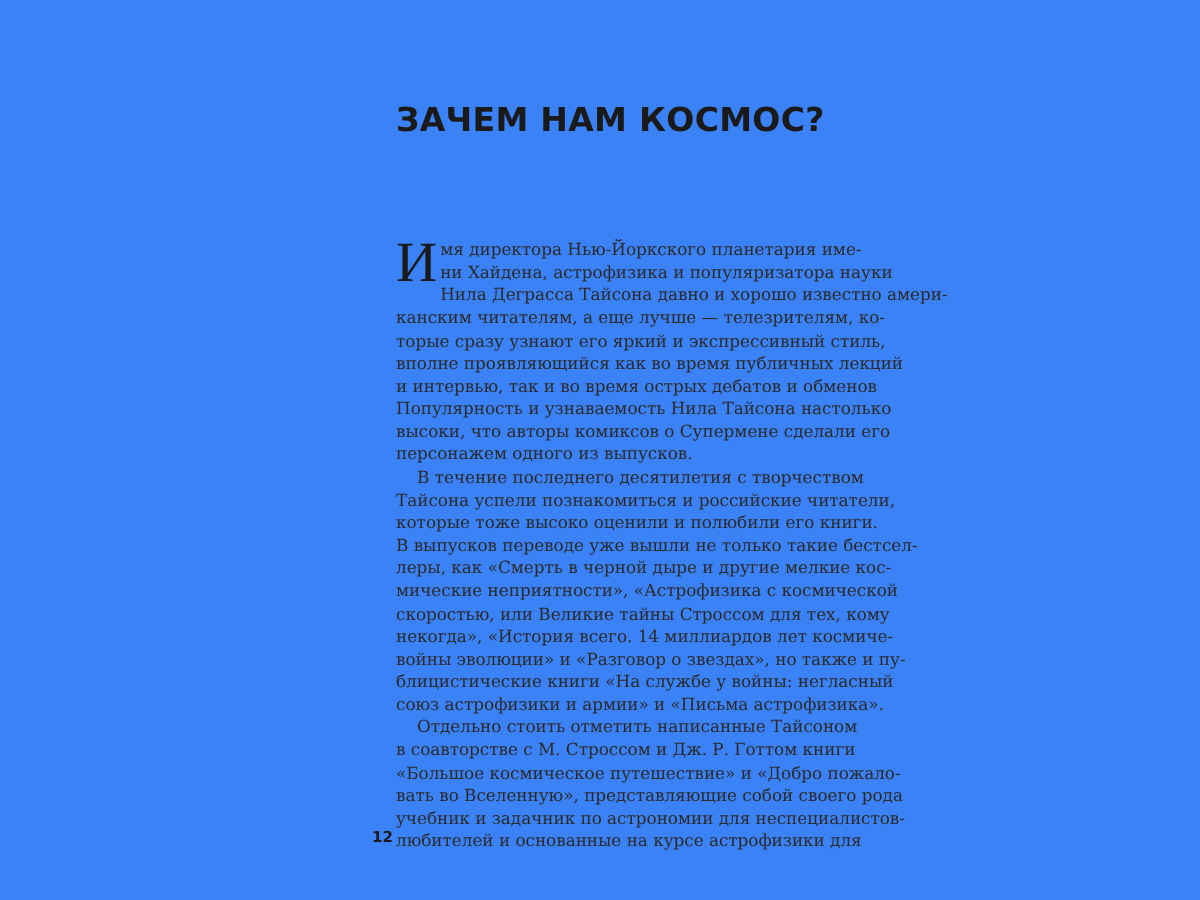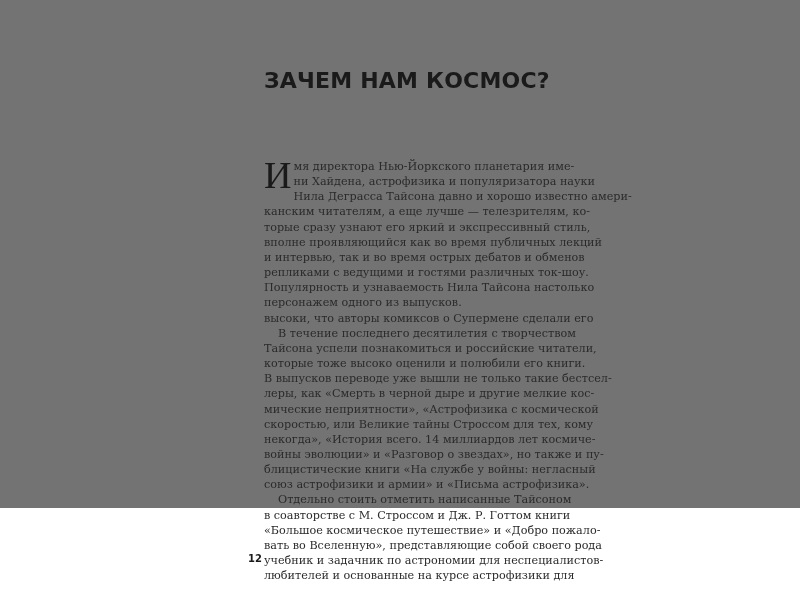--- a/index.html
+++ b/index.html
@@ -1,17 +1,17 @@
 <!DOCTYPE html>
 <html><head>
 <meta charset="utf-8">
 <style>
   html, body { margin:0; padding:0; background:#ffffff; }
   body { width:800px; height:600px; position:relative; overflow:hidden; }
-  .page { position:absolute; left:0; top:0; width:800px; height:508px; background:#737373; }
+  .page { position:absolute; left:0; top:0; width:800px; height:600px; background:#3b82f6; }
   .title {
     position:absolute; left:264px; top:68px;
     font-family:"DejaVu Sans", sans-serif; font-weight:bold;
     font-size:22px; color:#1a1a1a; letter-spacing:0.2px; white-space:nowrap;
   }
   .body-text {
     position:absolute; left:264px; top:159px; width:286px;
     font-family:"DejaVu Serif", serif; font-size:11.2px; line-height:15.15px;
     color:#2a2a2a; text-align:justify; hyphens:manual;
   }
@@ -36,24 +36,23 @@
   <div class="body-text">
     <p>
       <span class="dropcap">И</span>
       <span class="line">мя директора Нью-Йоркского планетария име-</span>
       <span class="line">ни Хайдена, астрофизика и популяризатора науки</span>
       <span class="line">Нила Деграсса Тайсона давно и хорошо известно амери-</span>
       <span class="line">канским читателям, а еще лучше — телезрителям, ко-</span>
       <span class="line">торые сразу узнают его яркий и экспрессивный стиль,</span>
       <span class="line">вполне проявляющийся как во время публичных лекций</span>
       <span class="line">и интервью, так и во время острых дебатов и обменов</span>
-      <span class="line">репликами с ведущими и гостями различных ток-шоу.</span>
       <span class="line">Популярность и узнаваемость Нила Тайсона настолько</span>
+      <span class="line">высоки, что авторы комиксов о Супермене сделали его</span>
       <span class="line last">персонажем одного из выпусков.</span>
-      <span class="line">высоки, что авторы комиксов о Супермене сделали его</span>
     </p>
     <p>
       <span class="line" style="padding-left:14px">В течение последнего десятилетия с творчеством</span>
       <span class="line">Тайсона успели познакомиться и российские читатели,</span>
       <span class="line">которые тоже высоко оценили и полюбили его книги.</span>
       <span class="line">В выпусков переводе уже вышли не только такие бестсел-</span>
       <span class="line">леры, как «Смерть в черной дыре и другие мелкие кос-</span>
       <span class="line">мические неприятности», «Астрофизика с космической</span>
       <span class="line">скоростью, или Великие тайны Строссом для тех, кому</span>
       <span class="line">некогда», «История всего. 14 миллиардов лет космиче-</span>

